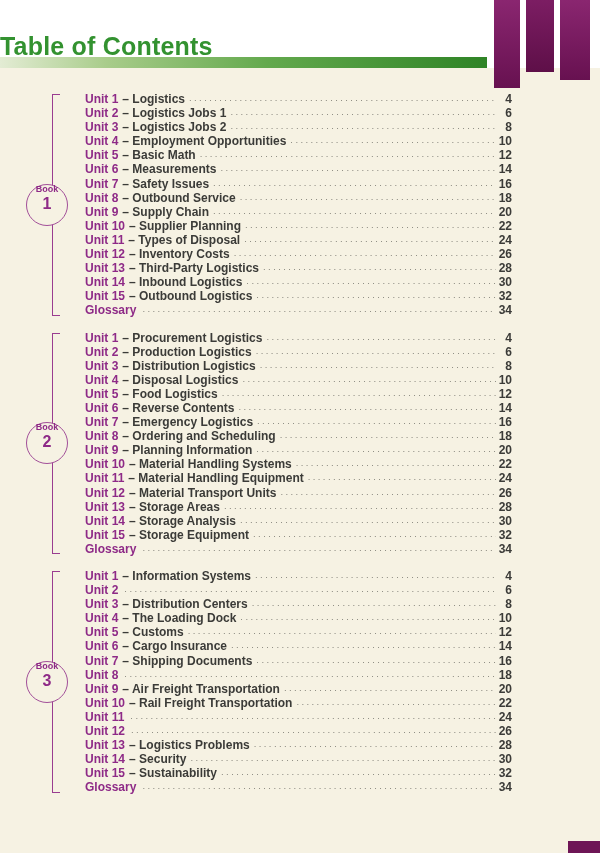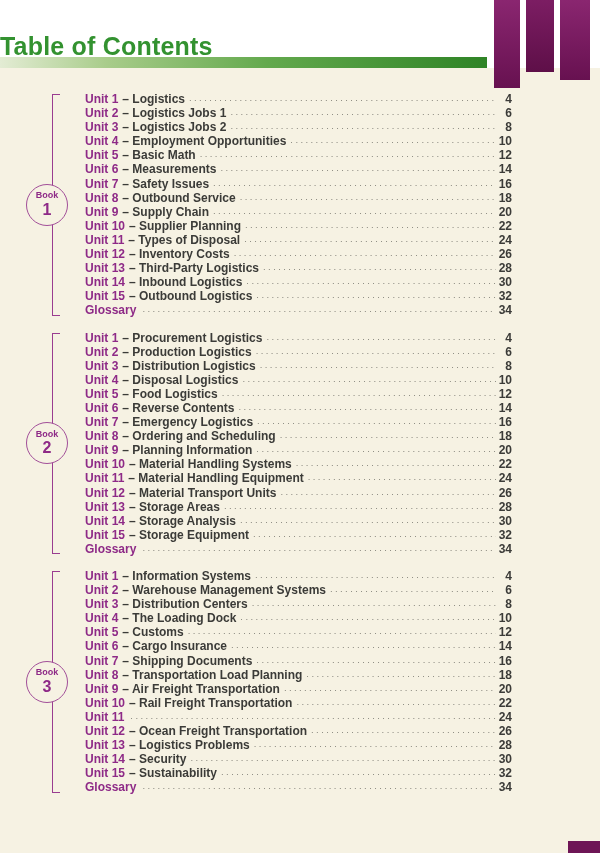--- a/index.html
+++ b/index.html
@@ -44,21 +44,21 @@
   .bracket{
     position:absolute;left:52px;top:2px;bottom:2px;width:7px;
     border-left:1.8px solid #9a3d90;
     border-top:1.8px solid #9a3d90;
     border-bottom:1.8px solid #9a3d90;
   }
   .badge{
     position:absolute;left:26px;top:50%;transform:translateY(-50%);
     width:42px;height:42px;border-radius:50%;
     background:var(--page-bg);border:1.5px solid #a24f99;
-    display:flex;flex-direction:column;align-items:center;justify-content:center;
+    display:flex;flex-direction:column;align-items:center;
     color:var(--accent-purple);z-index:2;box-sizing:border-box;
   }
   .badge-word{font-size:9px;font-weight:700;line-height:1.1;}
   .badge-num{font-size:16px;font-weight:700;line-height:1.1;}
 
   ol.entries{list-style:none;margin:0;padding:0;}
   .entry{
     display:flex;align-items:center;
     height:14.1px;line-height:14.1px;
     font-size:12px;font-weight:700;
@@ -342,21 +342,20 @@
     <ol class="entries">
   <li class="entry">
     <span class="unit">Unit 1</span>
     <span class="etitle">– Information Systems</span>
     <span class="dots"></span>
     <span class="pnum">4</span>
   </li>
 
   <li class="entry">
     <span class="unit">Unit 2</span>
-    <span class="etitle">– Warehouse Management Systems</span>
     <span class="dots"></span>
     <span class="pnum">6</span>
   </li>
 
   <li class="entry">
     <span class="unit">Unit 3</span>
     <span class="etitle">– Distribution Centers</span>
     <span class="dots"></span>
     <span class="pnum">8</span>
   </li>
@@ -384,21 +383,20 @@
 
   <li class="entry">
     <span class="unit">Unit 7</span>
     <span class="etitle">– Shipping Documents</span>
     <span class="dots"></span>
     <span class="pnum">16</span>
   </li>
 
   <li class="entry">
     <span class="unit">Unit 8</span>
-    <span class="etitle">– Transportation Load Planning</span>
     <span class="dots"></span>
     <span class="pnum">18</span>
   </li>
 
   <li class="entry">
     <span class="unit">Unit 9</span>
     <span class="etitle">– Air Freight Transportation</span>
     <span class="dots"></span>
     <span class="pnum">20</span>
   </li>
@@ -411,21 +409,20 @@
   </li>
 
   <li class="entry">
     <span class="unit">Unit 11</span>
     <span class="dots"></span>
     <span class="pnum">24</span>
   </li>
 
   <li class="entry">
     <span class="unit">Unit 12</span>
-    <span class="etitle">– Ocean Freight Transportation</span>
     <span class="dots"></span>
     <span class="pnum">26</span>
   </li>
 
   <li class="entry">
     <span class="unit">Unit 13</span>
     <span class="etitle">– Logistics Problems</span>
     <span class="dots"></span>
     <span class="pnum">28</span>
   </li>

